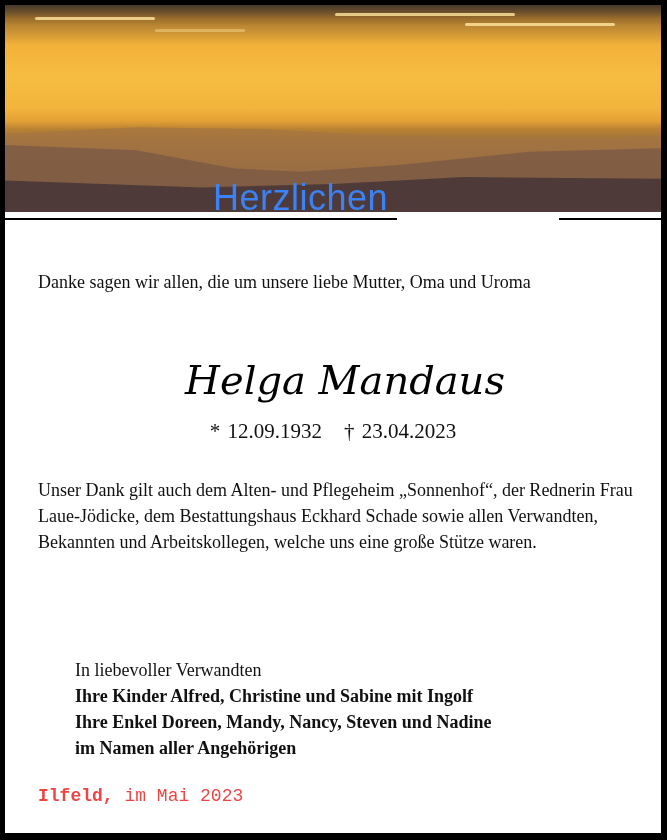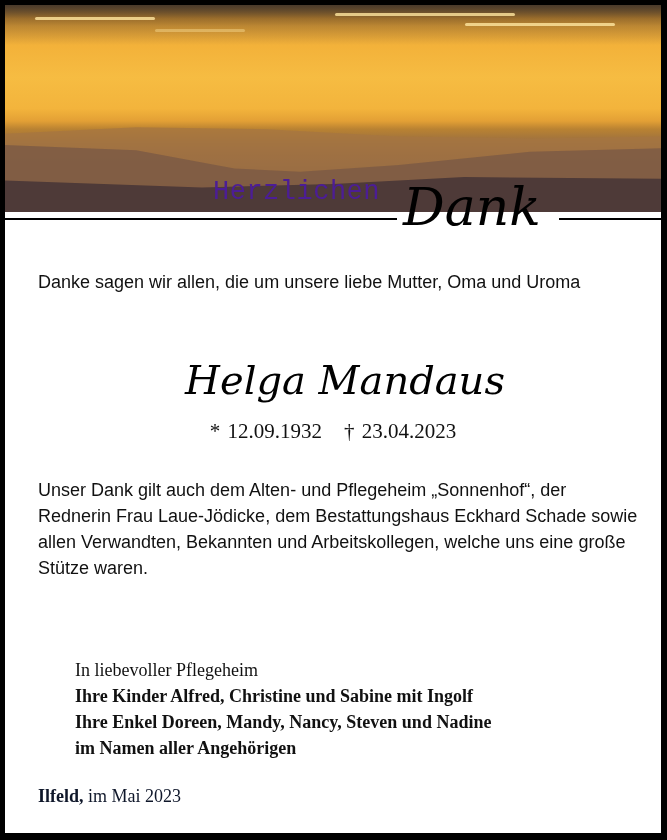--- a/index.html
+++ b/index.html
@@ -21,82 +21,81 @@
       linear-gradient(180deg, rgba(70,55,40,0.85) 0%, rgba(120,85,40,0.55) 35%, rgba(200,140,50,0) 100%);
   }
   .cloud-streak { position: absolute; height: 3px; background: rgba(255,230,160,0.8); border-radius: 2px; }
   .hill { position: absolute; left: 0; width: 656px; }
   .hill1 { top: 115px; height: 92px; background: #a57642; clip-path: polygon(0 15%, 20% 8%, 40% 10%, 60% 18%, 80% 20%, 100% 18%, 100% 100%, 0 100%); opacity: .75; }
   .hill2 { top: 140px; height: 67px; background: #7c5a44; clip-path: polygon(0 0, 20% 8%, 35% 35%, 45% 40%, 60% 30%, 80% 10%, 100% 5%, 100% 100%, 0 100%); opacity: .85; }
   .hill3 { top: 172px; height: 35px; background: #4e3a38; clip-path: polygon(0 10%, 30% 30%, 50% 20%, 70% 0%, 100% 5%, 100% 100%, 0 100%); }
   .banner-gap { position: absolute; left: 0; top: 207px; width: 656px; height: 5px; background: #fff; }
   .rule { position: absolute; left: 0; top: 213px; width: 656px; height: 2px; background: #000; }
   .headline-small {
-    position: absolute; left: 208px; top: 172px; font-family: Liberation Mono, monospace;
-    font-size: 27px; color: #4c1d95; letter-spacing: 0.5px;
+    position: absolute; left: 208px; top: 172px; font-family: Liberation Sans, sans-serif;
+    font-size: 36px; color: #3b82f6; letter-spacing: 0.5px;
   }
   .headline-script {
     position: absolute; left: 392px; top: 176px; padding: 0 6px; background: transparent;
     font-family: "DejaVu Serif", serif; font-style: italic; font-size: 52px; color: #000;
     line-height: 1;
   }
   .headline-script-bg { position: absolute; left: 392px; top: 211px; width: 162px; height: 6px; background: #fff; }
   .body-text {
-    position: absolute; left: 33px; font-family: Liberation Sans, sans-serif; font-size: 18px;
+    position: absolute; left: 33px; font-family: Liberation Serif, serif; font-size: 18px;
     color: #111; line-height: 26px;
   }
   .intro { top: 264px; width: 590px; }
   .name {
     position: absolute; left: 12px; width: 656px; top: 352px; text-align: center;
     font-family: "DejaVu Serif", serif; font-style: italic; font-size: 40px; color: #000;
   }
   .dates {
     position: absolute; left: 0; width: 656px; top: 414px; text-align: center;
     font-family: Liberation Serif, serif; font-size: 21px; color: #111; word-spacing: 2px;
   }
   .dates span.gap { display: inline-block; width: 22px; }
   .para { top: 472px; width: 600px; }
   .closing { position: absolute; left: 70px; top: 652px; font-family: "Liberation Serif", serif; font-size: 18px; line-height: 26px; color: #111; }
   .closing .b { font-weight: bold; }
-  .place { position: absolute; left: 33px; top: 781px; font-family: Liberation Serif, serif; font-size: 18px; color: #0f172a; }
+  .place { position: absolute; left: 33px; top: 781px; font-family: Liberation Mono, monospace; font-size: 18px; color: #ef4444; }
   .place .b { font-weight: bold; }
 </style>
 </head>
 <body>
 
 <div class="card">
   <div class="banner">
     <div class="clouds"></div>
     <div class="cloud-streak" style="left:30px;top:12px;width:120px;"></div>
     <div class="cloud-streak" style="left:330px;top:8px;width:180px;"></div>
     <div class="cloud-streak" style="left:460px;top:18px;width:150px;"></div>
     <div class="cloud-streak" style="left:150px;top:24px;width:90px;opacity:.5"></div>
     <div class="hill hill1"></div>
     <div class="hill hill2"></div>
     <div class="hill hill3"></div>
   </div>
   <div class="banner-gap"></div>
   <div class="rule"></div>
   <div class="headline-script-bg"></div>
   <div class="headline-small">Herzlichen</div>
-  <div class="headline-script">Dank</div>
 
   <div class="body-text intro">Danke sagen wir allen, die um unsere liebe Mutter, Oma und Uroma</div>
 
   <div class="name">Helga Mandaus</div>
   <div class="dates">
     <span>* 12.09.1932</span><span class="gap"></span><span>† 23.04.2023</span>
   </div>
 
   <div class="body-text para">
     <div>Unser Dank gilt auch dem Alten- und Pflegeheim „Sonnenhof“, der Rednerin Frau Laue-Jödicke, dem Bestattungshaus Eckhard Schade sowie allen Verwandten, Bekannten und Arbeitskollegen, welche uns eine große Stütze waren.</div>
   </div>
 
   <div class="closing">
-    <div>In liebevoller Pflegeheim</div>
+    <div>In liebevoller Verwandten</div>
     <div class="b">Ihre Kinder Alfred, Christine und Sabine mit Ingolf</div>
     <div class="b">Ihre Enkel Doreen, Mandy, Nancy, Steven und Nadine</div>
     <div class="b">im Namen aller Angehörigen</div>
   </div>
 
   <div class="place">
     <span class="b">Ilfeld,</span><span> im Mai 2023</span>
   </div>
 </div>
 

